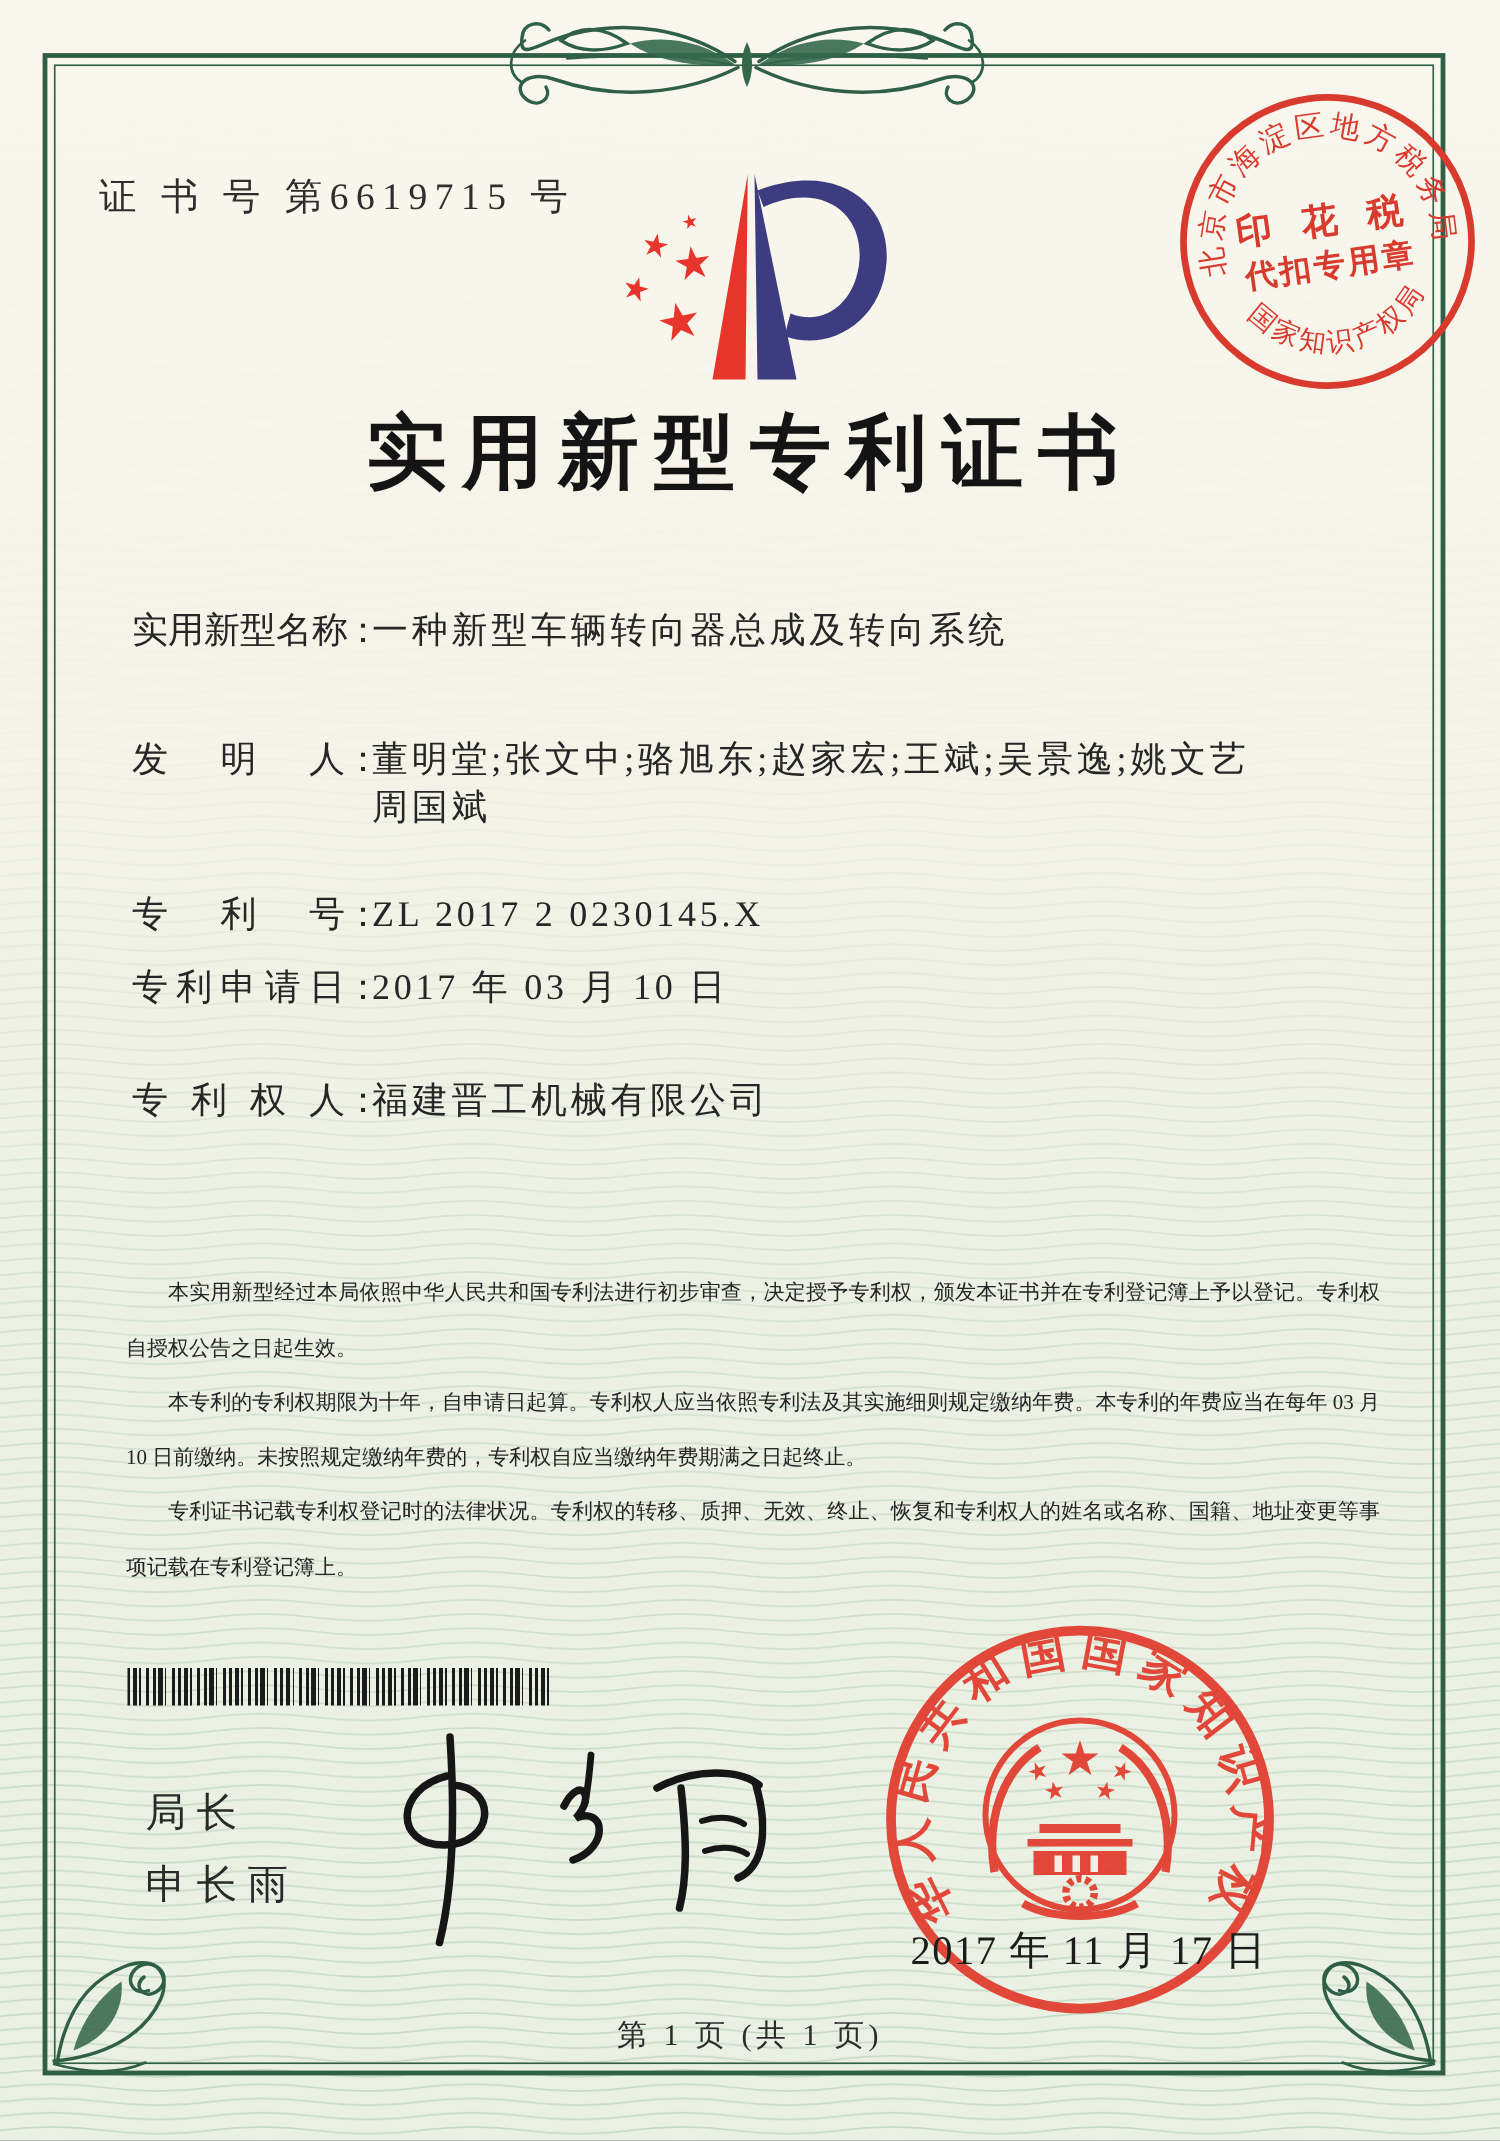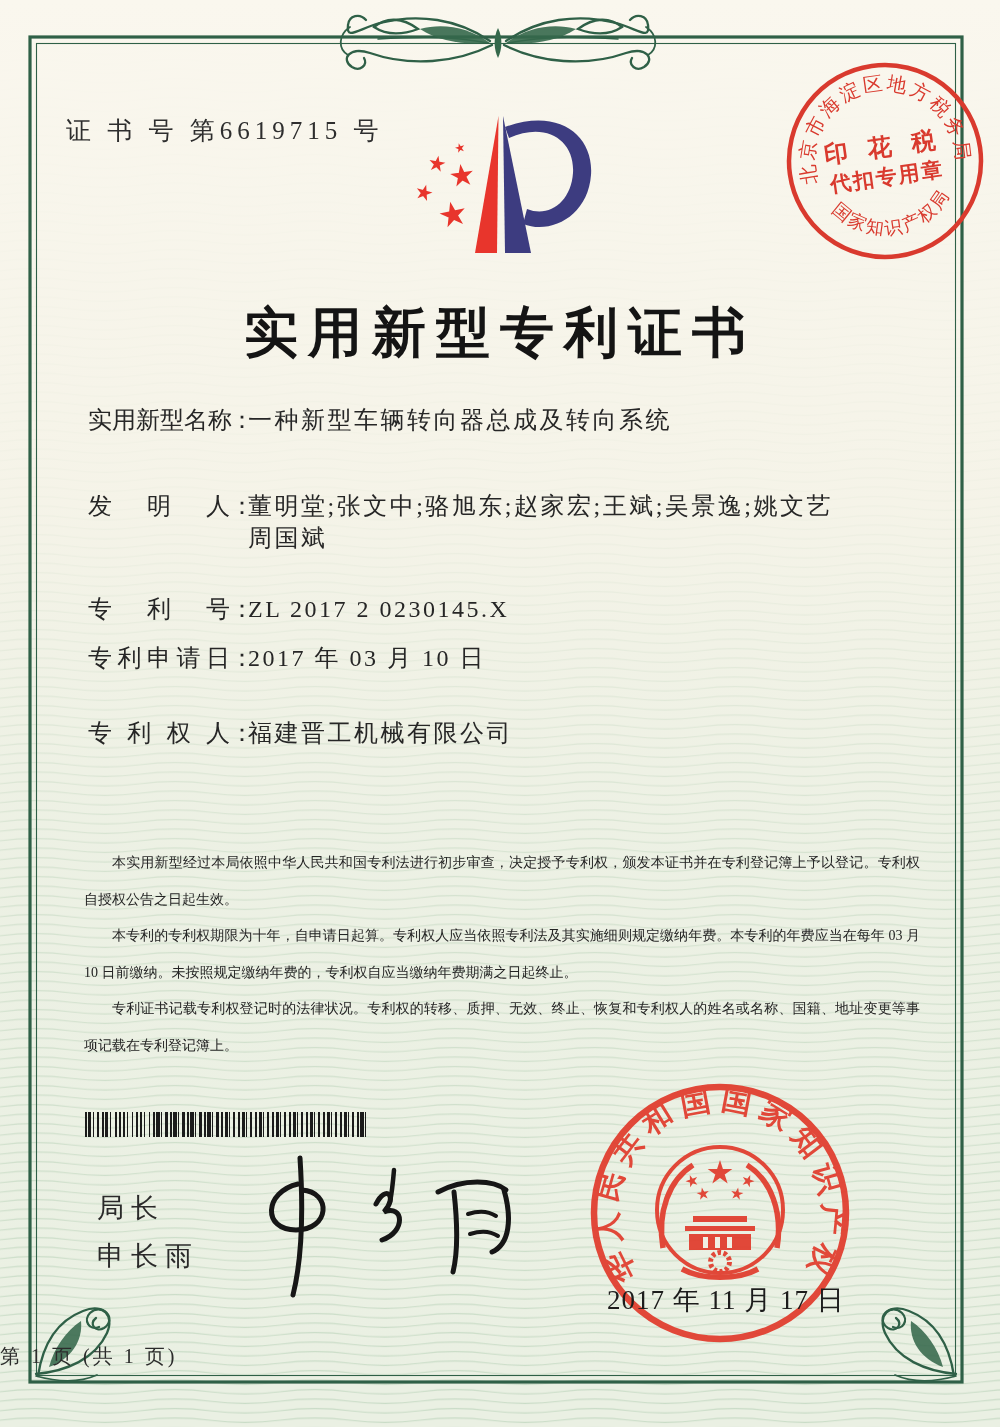--- a/index.html
+++ b/index.html
@@ -7,39 +7,39 @@
     position:relative;width:1000px;height:1427px;margin:0 auto;overflow:hidden;
     font-family:"Liberation Serif","DejaVu Serif",serif;color:#232323;
     background:linear-gradient(180deg,#fbf8ef 0%,#f8f5ea 30%,#eff3e6 58%,#e8eee1 100%);
   }
   .abs{position:absolute;}
   .bg-svg{left:0;top:0;z-index:0;}
   .frame-svg{left:0;top:0;z-index:1;}
   .content{position:absolute;inset:0;z-index:2;}
   .cert-no{left:66px;top:114px;font-size:25px;letter-spacing:5px;color:#2e2e2e;}
   .title{left:0;top:266px;width:100%;text-align:center;font-size:54px;font-weight:700;
-         letter-spacing:10px;color:#141414;margin-top:31px;}
+         letter-spacing:10px;color:#141414;}
   .row{position:absolute;left:88px;font-size:24px;color:#262626;white-space:nowrap;}
   .row .lbl{display:inline-block;width:142px;text-align:justify;text-align-last:justify;vertical-align:top;}
   .row .colon{display:inline-block;width:18px;}
   .row .val{letter-spacing:2.5px;}
   .row .val2{margin-left:160px;letter-spacing:2.5px;font-family:Liberation Serif, serif;}
   .paras{left:84px;top:845px;width:836px;font-size:14px;line-height:36.5px;
          text-align:justify;color:#242424;}
   .paras p{margin:0;text-indent:2em;}
   .barcode{left:85px;top:1112px;width:281px;height:25px;
     background:repeating-linear-gradient(90deg,#1b1b1b 0 2px,rgba(0,0,0,0) 2px 3.5px,
       #1b1b1b 3.5px 6.5px,rgba(0,0,0,0) 6.5px 8px,#1b1b1b 8px 9px,rgba(0,0,0,0) 9px 12.5px,
       #1b1b1b 12.5px 14.5px,rgba(0,0,0,0) 14.5px 17px);}
   .signer-title{left:97px;top:1190px;font-size:27px;letter-spacing:7px;
     font-family:"Liberation Sans","DejaVu Sans",sans-serif;color:#2a2a2a;}
   .signer-name{left:97px;top:1238px;font-size:27px;letter-spacing:7px;
     font-family:Liberation Serif, serif;color:#2a2a2a;}
   .seal-date{left:607px;top:1282px;font-size:27px;letter-spacing:1px;color:#1c1c1c;white-space:nowrap;}
-  .footer{left:0;top:1343px;width:100%;font-size:20px;letter-spacing:3px;color:#2b2b2b;}
+  .footer{left:0;top:1343px;width:100%;text-align:center;font-size:20px;letter-spacing:3px;color:#2b2b2b;}
   svg text{font-family:"Liberation Serif","DejaVu Serif",serif;}
 </style>
 </head>
 <body>
 
 <div class="page">
 
   <svg class="abs bg-svg" width="1000" height="1427" viewBox="0 0 1000 1427">
     <defs>
       <pattern id="waves" width="140" height="9.5" patternUnits="userSpaceOnUse">

